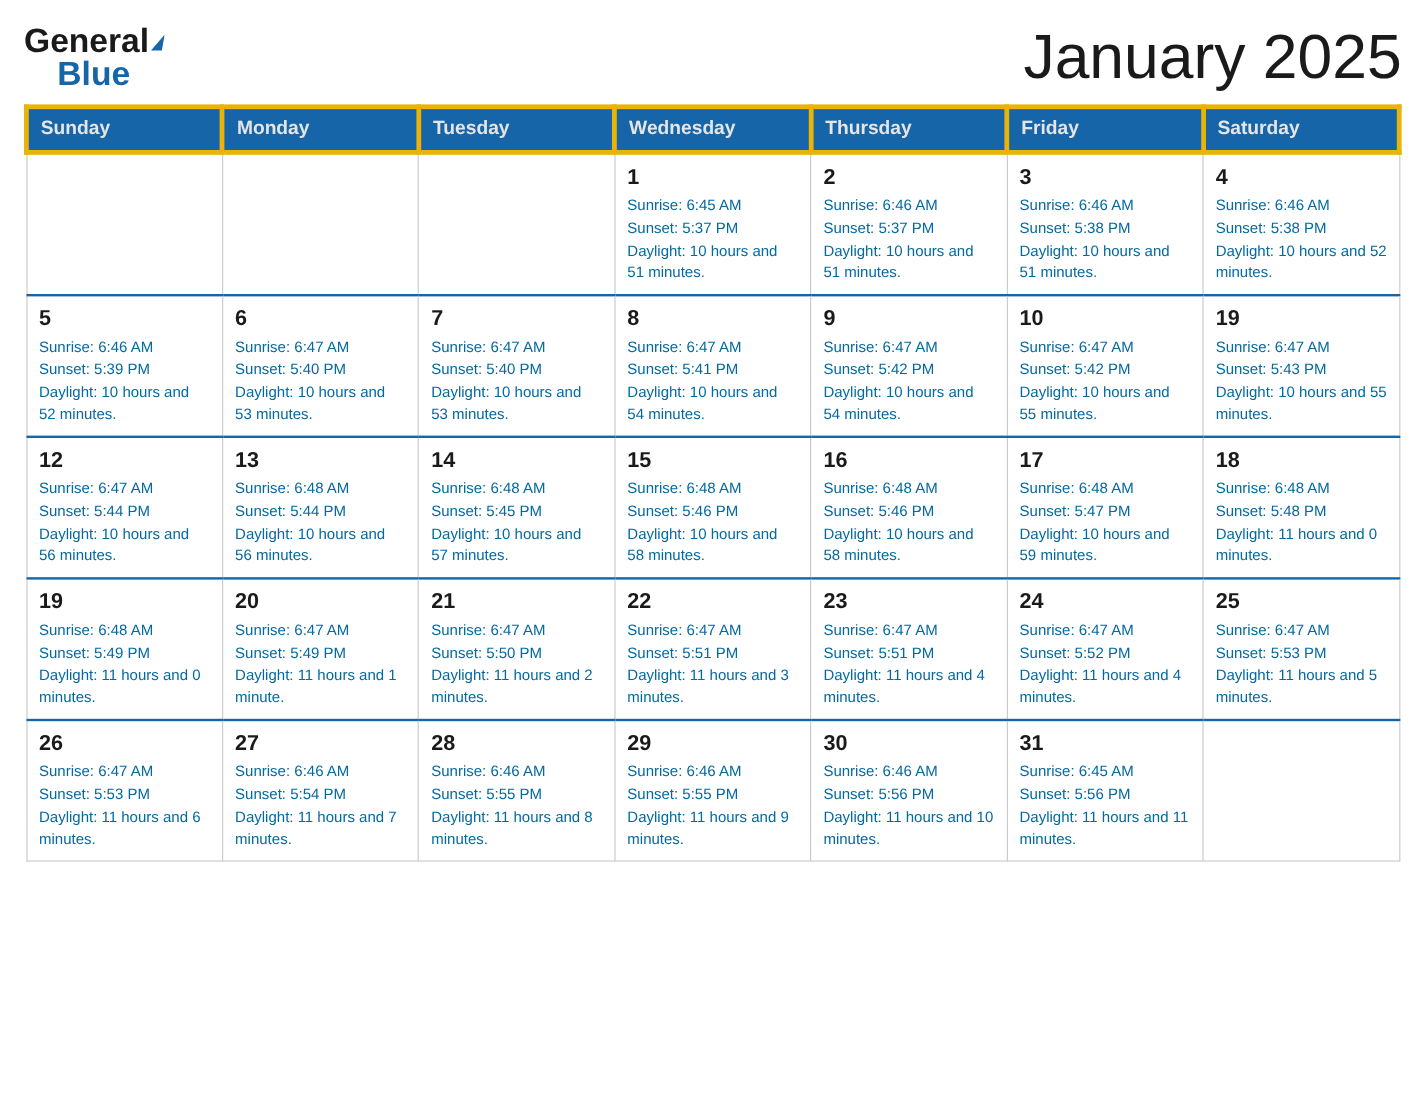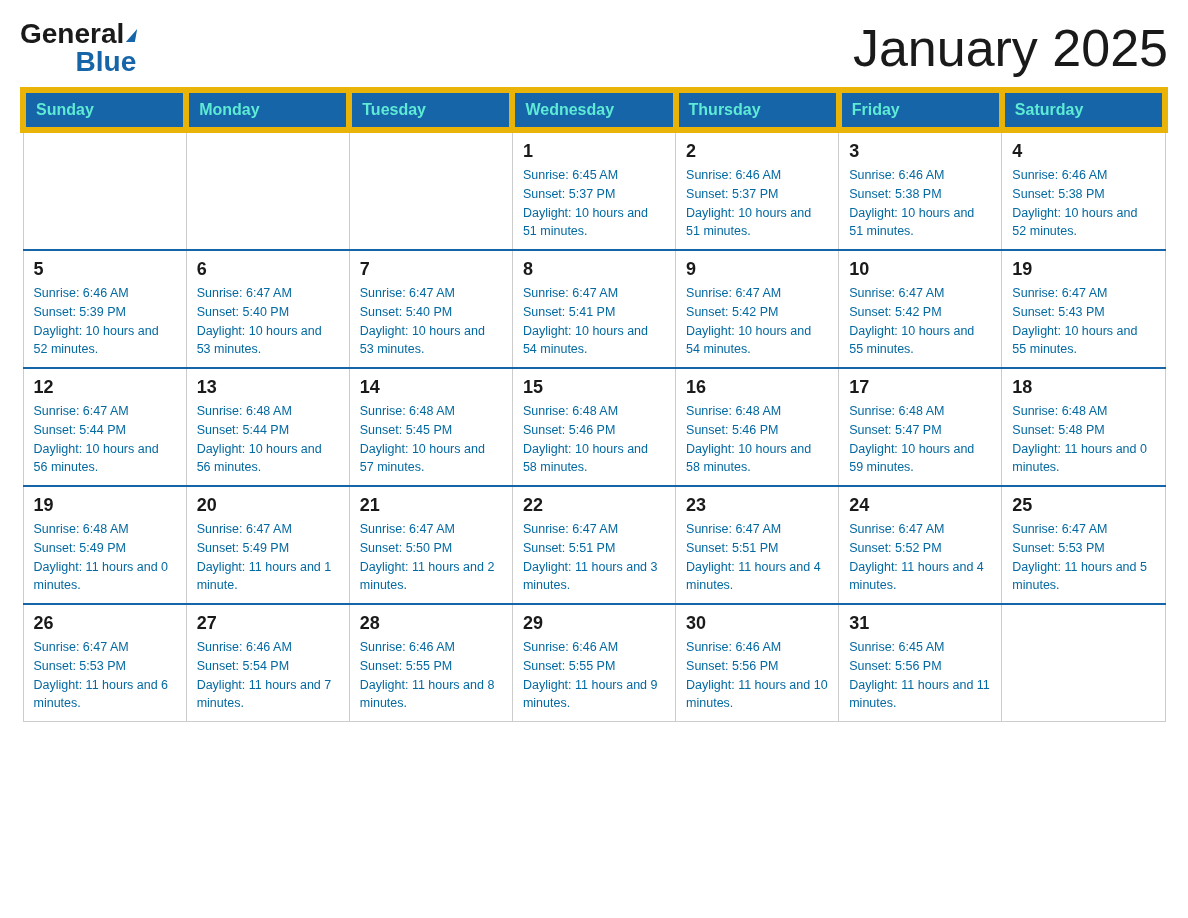--- a/index.html
+++ b/index.html
@@ -12,21 +12,21 @@
     }
     .header {
       display: flex;
       justify-content: space-between;
       align-items: flex-start;
       margin-bottom: 10px;
     }
     .logo {
       display: flex;
       flex-direction: column;
-      align-items: flex-end;
+      align-items: center;
     }
     .logo-general {
       font-size: 28px;
       font-weight: bold;
       color: #1a1a1a;
       line-height: 1;
     }
     .logo-blue {
       font-size: 28px;
       font-weight: bold;
@@ -49,26 +49,26 @@
       color: #333;
       margin-top: 4px;
     }
     .calendar {
       width: 100%;
       border-collapse: collapse;
       margin-top: 10px;
     }
     .calendar th {
       background-color: #1565a8;
-      color: #5eead4;
+      color: #e5e5e5;
       text-align: left;
       padding: 8px 10px;
       font-size: 16px;
       font-weight: bold;
-      border: 6px solid #eab308;
+      border: 4px solid #eab308;
     }
     .calendar td {
       border: 1px solid #ccc;
       vertical-align: top;
       padding: 8px 10px;
       width: calc(100% / 7);
       min-height: 110px;
     }
     .day-number {
       font-size: 18px;

